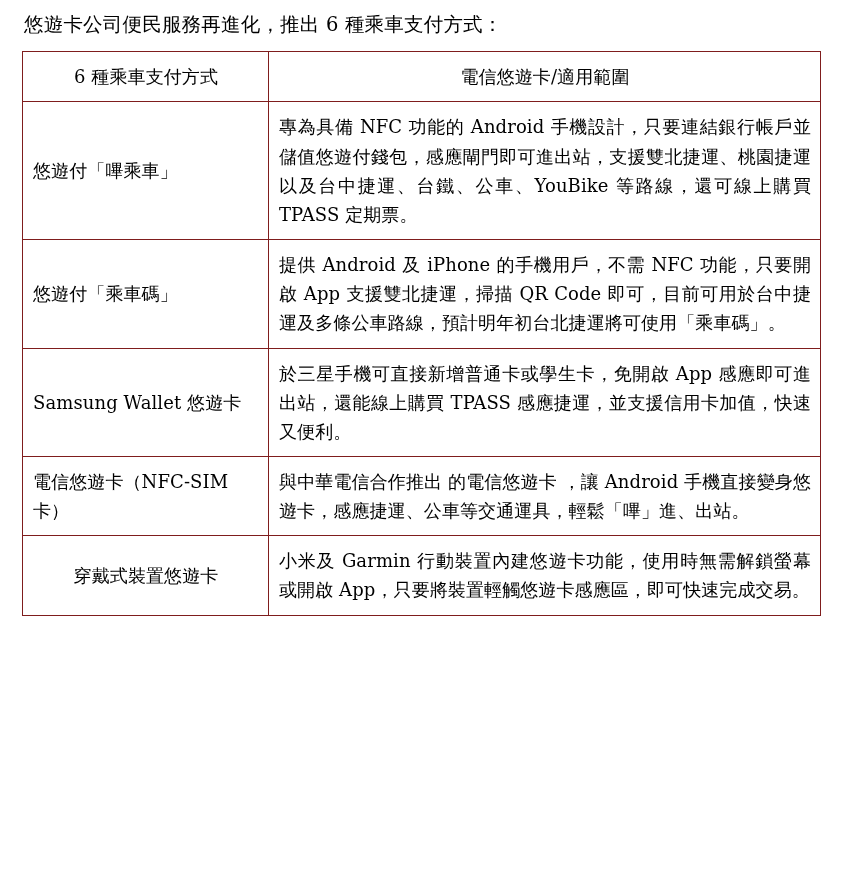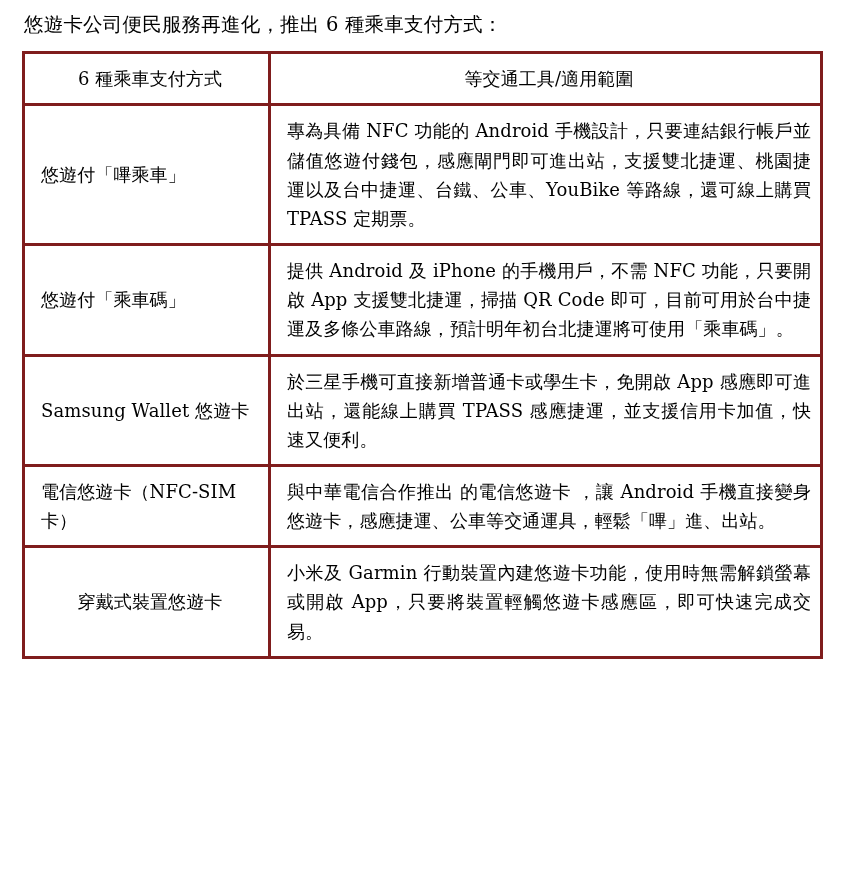--- a/index.html
+++ b/index.html
@@ -28,23 +28,23 @@
     margin: 2px 0 12px 2px;
     white-space: nowrap;
   }
   table.pay-table {
     border-collapse: collapse;
     table-layout: fixed;
     width: 798px;
     border: 1px solid #000;
   }
   table.pay-table td {
-    border: 3px solid #7f1d1d;
+    border: 1px solid #7f1d1d;
     vertical-align: middle;
-    padding: 10px 9px 10px 16px;
+    padding: 10px 9px 10px 10px;
     font-size: 18px;
     line-height: 1.62;
     letter-spacing: 0.1px;
   }
   col.c1 { width: 246px; }
   col.c2 { width: 552px; }
   .hdr td {
     text-align: center;
     font-size: 18.5px;
     padding-top: 12px;
@@ -70,21 +70,21 @@
   <div class="intro">悠遊卡公司便民服務再進化，推出 6 種乘車支付方式：</div>
 
   <table class="pay-table">
     <colgroup>
       <col class="c1">
       <col class="c2">
     </colgroup>
     <tbody>
       <tr class="hdr">
         <td>6 種乘車支付方式</td>
-        <td>等交通工具/適用範圍</td>
+        <td>電信悠遊卡/適用範圍</td>
       </tr>
 
 
       <tr>
         <td class="name-cell">悠遊付「嗶乘車」</td>
         <td class="desc-cell">專為具備 NFC 功能的 Android 手機設計，只要連結銀行帳戶並儲值悠遊付錢包，感應閘門即可進出站，支援雙北捷運、桃園捷運以及台中捷運、台鐵、公車、YouBike 等路線，還可線上購買 TPASS 定期票。</td>
       </tr>
 
       <tr>
         <td class="name-cell">悠遊付「乘車碼」</td>

